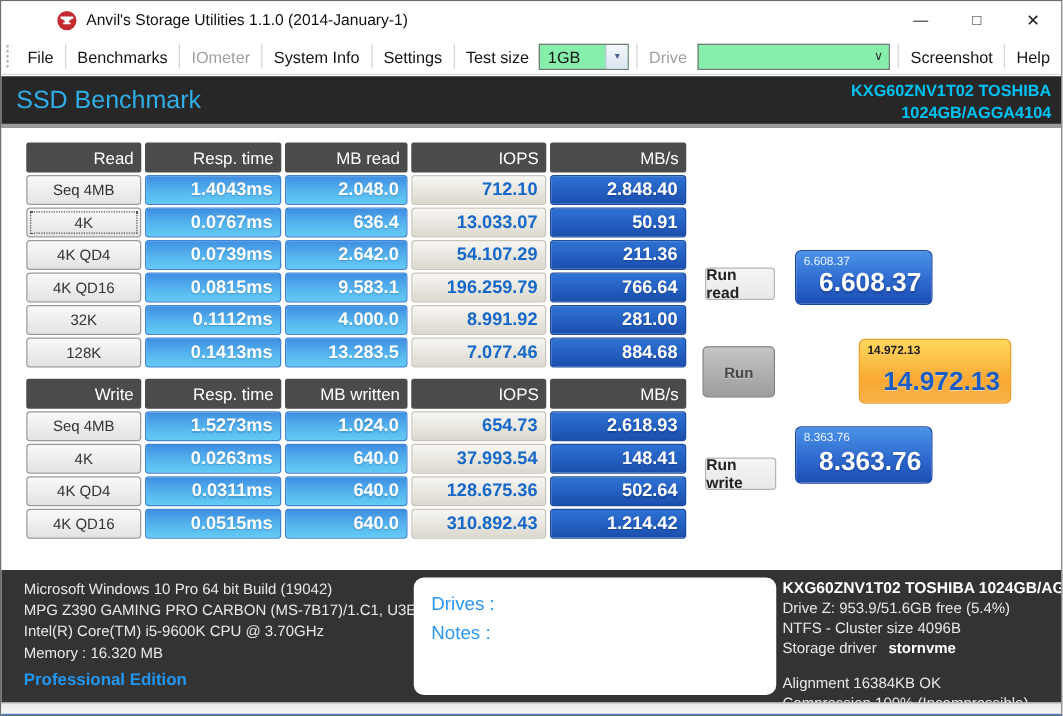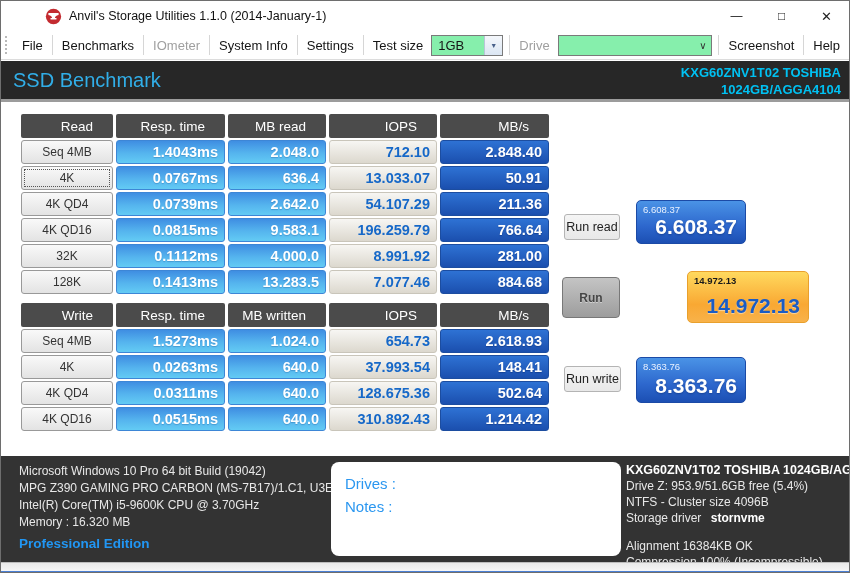--- a/index.html
+++ b/index.html
@@ -39,38 +39,38 @@
   
   .appheader { position:absolute; top:60px; left:0; right:0; height:41px; background:#272727;
     border-bottom:3px solid #9c9c9c; }
   .appheader .bench-title { position:absolute; left:12px; top:8px; font-size:20px; color:#31aee8; }
   .appheader .drive-model { position:absolute; right:8px; top:3px; text-align:right;
     font-size:13px; font-weight:bold; color:#00c1f2; line-height:17px; }
   
   .bench-table { position:absolute; display:grid;
     grid-template-columns:92px 109px 98px 108px 109px; column-gap:3px; row-gap:2px; }
   .hcell { height:24px; background:#4b4b4b; color:#fff; font-size:13.5px;
-    display:flex; align-items:center; justify-content:flex-end; padding-right:20px; border-radius:2px; }
+    display:flex; align-items:center; justify-content:flex-end; padding-right:6px; border-radius:2px; }
   .rowbtn { height:24px; background:linear-gradient(180deg,#f9f9f9,#e3e3e3); border:1px solid #999;
     border-radius:3px; color:#333; font-size:12px; display:flex; align-items:center; justify-content:center;
     cursor:default; }
   .rowbtn.focused { outline:1px dotted #555; outline-offset:-4px; }
   .cell { height:24px; border-radius:3px; font-size:14.5px; font-weight:bold;
     display:flex; align-items:center; justify-content:flex-end; padding-right:6px; }
   .cell.blue { background:linear-gradient(180deg,#3f8ee2 0%, #55b4ee 55%, #63cbf4 100%); color:#fff;
     border:1px solid #3d86d6; text-shadow:0 1px 1px rgba(0,50,120,.25); }
   .cell.silver { background:linear-gradient(180deg,#f7f6f3,#dcd8ce); color:#1668c8;
     border:1px solid #c9c5ba; }
   .cell.navy { background:linear-gradient(180deg,#2e72d4,#1b4fae); color:#fff;
     border:1px solid #1c4da0; text-shadow:0 1px 1px rgba(0,30,90,.35); }
   
   .winbtn { position:absolute; background:linear-gradient(180deg,#f5f5f5,#e8e8e8);
     border:1px solid #b4b4b4; border-radius:3px; font-size:12.5px; color:#222;
     display:flex; align-items:center; justify-content:center; cursor:default;
-    font-family:"Liberation Sans", sans-serif; }
+    font-family:"Liberation Sans", sans-serif;font-weight:bold; }
   .run-big { background:linear-gradient(180deg,#c4c4c4,#9d9d9d); border:1px solid #787878;
     border-radius:4px; font-size:12px; font-weight:bold; color:#454545;
     text-shadow:0 1px 0 rgba(255,255,255,.45); }
   .scorebox { position:absolute; border-radius:5px; }
   .scorebox .small { position:absolute; left:6px; top:3px; font-size:9.5px; }
   .scorebox .big { position:absolute; right:8px; bottom:4px; font-size:21px; font-weight:bold; }
   .scorebox.bluebox { background:linear-gradient(180deg,#4a93e6 0%, #2d67cd 60%, #1c4fb3 100%);
     border:1px solid #1b4aa6; }
   .scorebox.bluebox .small { color:#e8f1ff; }
   .scorebox.bluebox .big { color:#ffffff; text-shadow:0 1px 2px rgba(0,30,90,.4); }
@@ -226,21 +226,21 @@
   <div class="winbtn" style="left:563px; top:365px; width:57px; height:26px;">Run write</div>
 
   <div class="scorebox bluebox" style="left:635px; top:199px; width:110px; height:44px;">
     <span class="small">6.608.37</span>
     <span class="big">6.608.37</span>
   </div>
   <div class="scorebox orangebox" style="left:686px; top:270px; width:122px; height:52px;">
     <span class="small">14.972.13</span>
     <span class="big">14.972.13</span>
   </div>
-  <div class="scorebox bluebox" style="left:635px; top:356px; width:110px; height:46px;">
+  <div class="scorebox bluebox" style="left:635px; top:340px; width:110px; height:46px;">
     <span class="small">8.363.76</span>
     <span class="big">8.363.76</span>
   </div>
 
   <div class="footer">
     <div class="sysline" style="top:8px;">Microsoft Windows 10 Pro 64 bit Build (19042)</div>
     <div class="sysline" style="top:25px;">MPG Z390 GAMING PRO CARBON (MS-7B17)/1.C1, U3E1</div>
     <div class="sysline" style="top:42px;">Intel(R) Core(TM) i5-9600K CPU @ 3.70GHz</div>
     <div class="sysline" style="top:59px;">Memory : 16.320 MB</div>
     <div class="pro-edition">Professional Edition</div>

